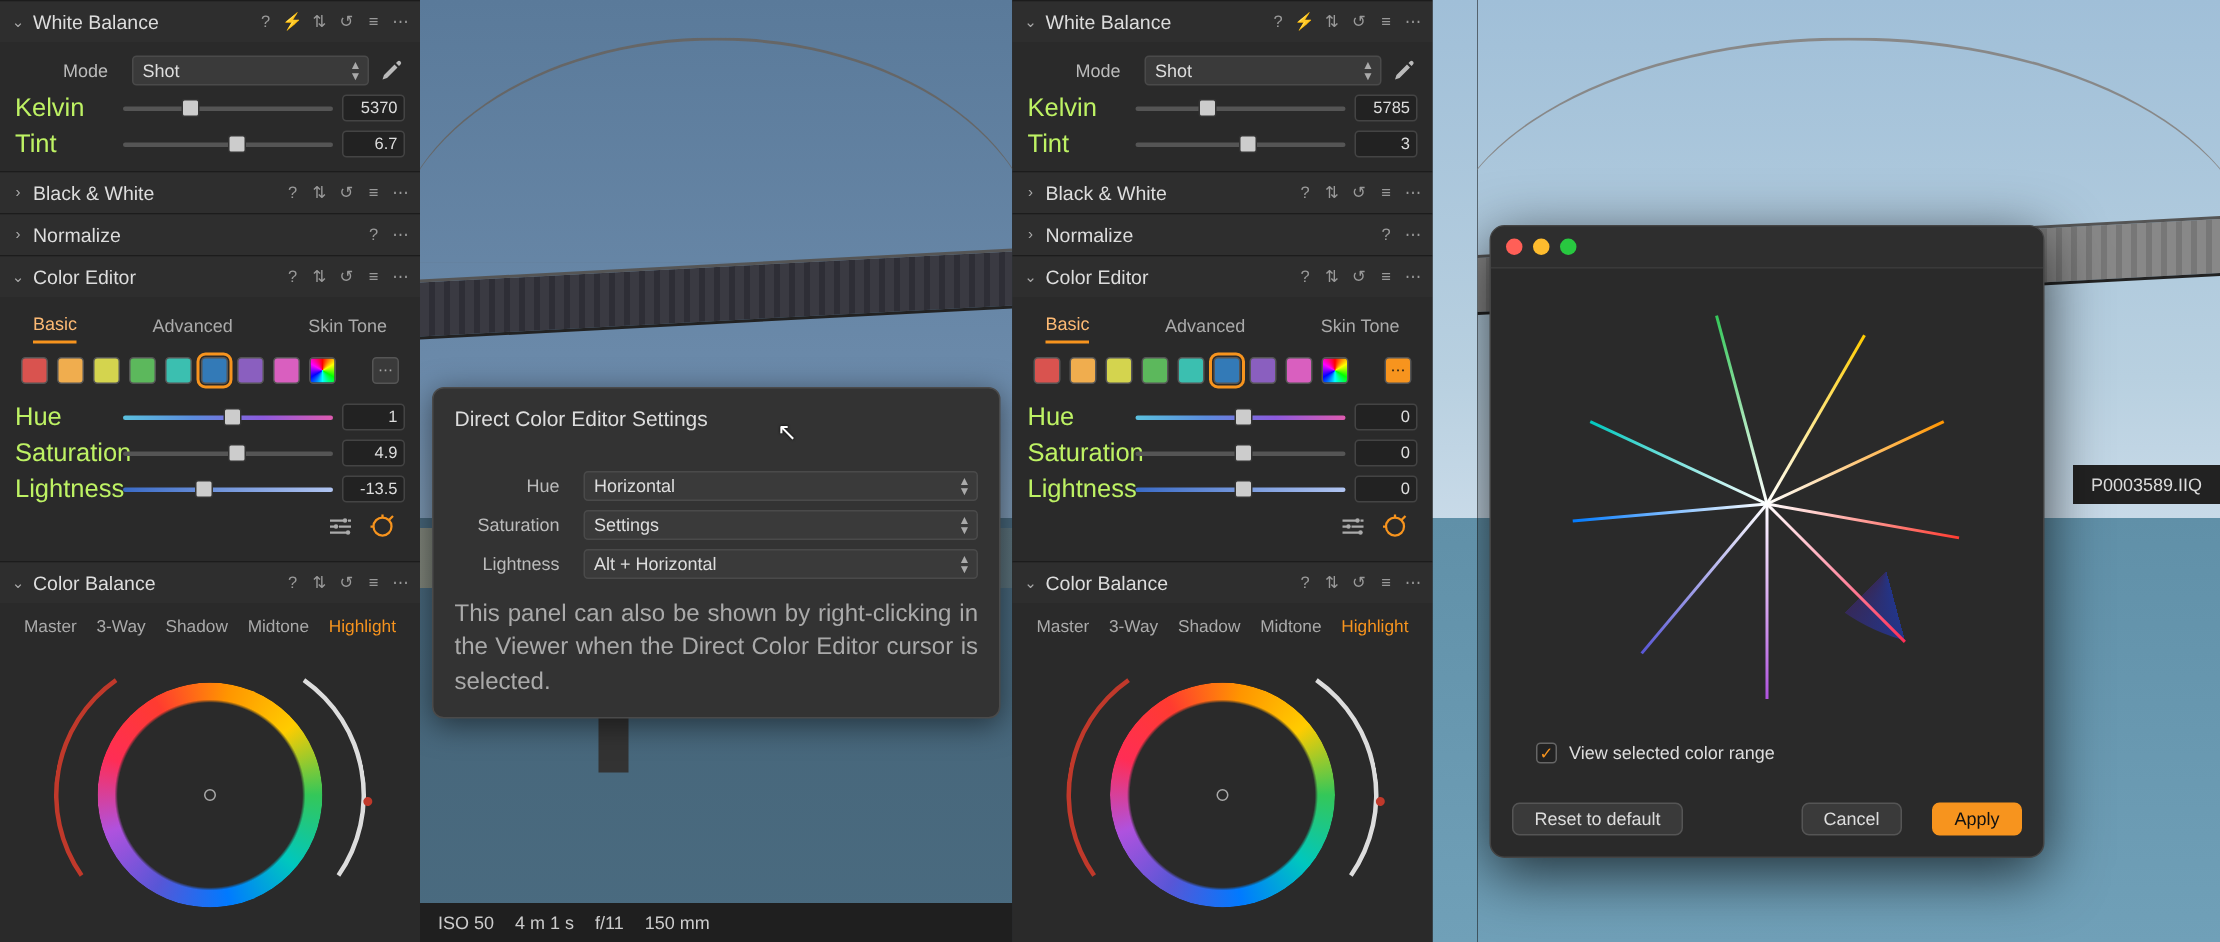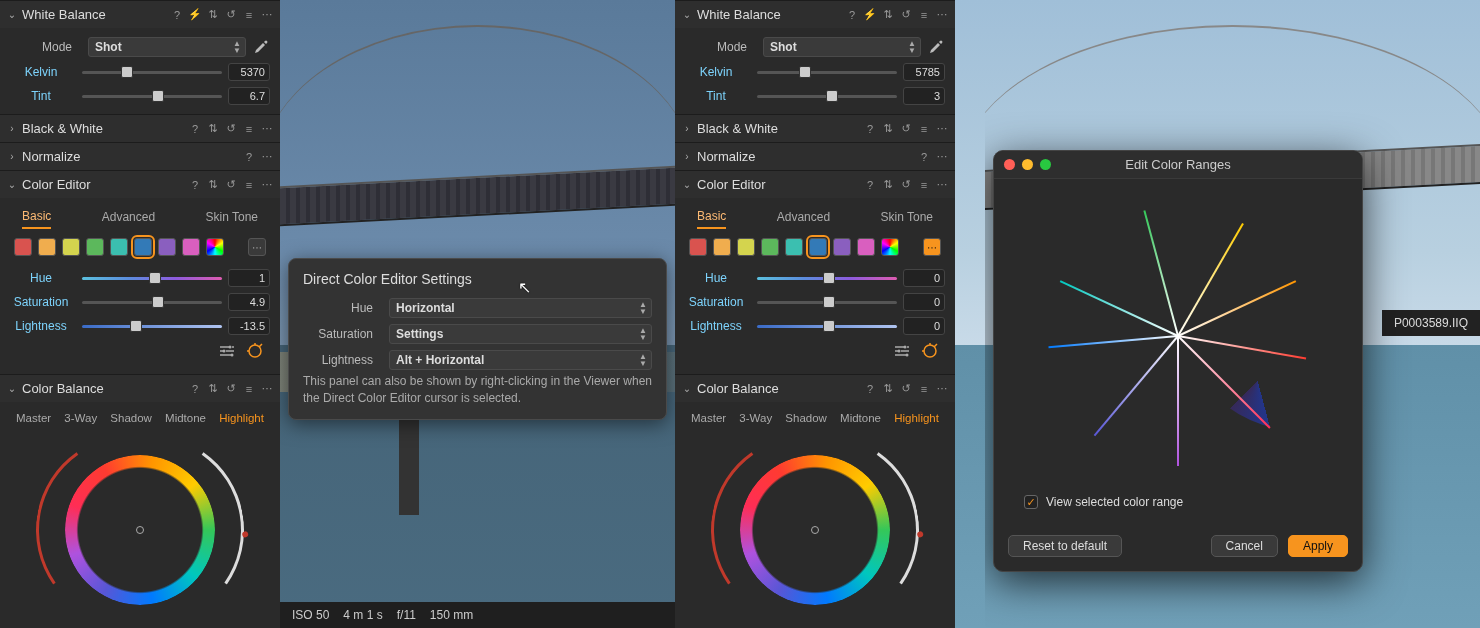--- a/index.html
+++ b/index.html
@@ -15,31 +15,31 @@
   .sec { border-top: 1px solid #1c1c1c; }
   .sec-head { display: flex; align-items: center; height: 27px; padding: 0 6px; background: #2e2e2e; cursor: pointer; }
   .sec-head .arrow { width: 12px; text-align: center; color: #aaa; font-size: 10px; }
   .sec-head .title { flex: 1; color: #ddd; font-size: 13px; padding-left: 4px; }
   .sec-head .icons { display: flex; gap: 4px; align-items: center; }
   .hicon { width: 14px; height: 14px; display: flex; align-items: center; justify-content: center; color: #999; cursor: pointer; font-size: 11px; }
 
   .sec-body { padding: 6px 10px; background: #2a2a2a; }
 
   .row { display: flex; align-items: center; height: 24px; }
-  .row .lbl { width: 72px; text-align: center; padding-right: 10px; color: #7dd3fc; font-size: 12px; }
+  .row .lbl { width: 72px; text-align: left; padding-right: 10px; color: #bef264; font-size: 17px; }
   .row .slider-wrap { flex: 1; position: relative; height: 14px; display: flex; align-items: center; }
   .track { position: absolute; left: 0; right: 0; height: 3px; background: #555; border-radius: 2px; }
   .track.hue { background: linear-gradient(90deg,#5bc0de,#5b8dde,#8d5bde,#de5bb0); }
   .track.light { background: linear-gradient(90deg,#3a6bc7,#b0c4f0); }
   .thumb { position: absolute; width: 12px; height: 12px; background: #ccc; border: 1px solid #333; border-radius: 2px; top: 1px; }
   .row .val { width: 42px; height: 18px; background: #222; border: 1px solid #444; border-radius: 3px; text-align: right; padding: 0 4px; color: #ddd; font-size: 11px; line-height: 16px; margin-left: 6px; }
 
   .select-row { display: flex; align-items: center; height: 26px; gap: 6px; justify-content: space-between; }
   .select-row .lbl { width: 72px; text-align: right; padding-right: 10px; color: #bbb; }
-  .select { flex: 1; height: 20px; background: #3a3a3a; border: 1px solid #4a4a4a; border-radius: 3px; display: flex; align-items: center; padding: 0 6px; color: #ddd; position: relative; cursor: pointer; font-weight: bold; }
+  .select { flex: 1; height: 20px; background: #3a3a3a; border: 1px solid #4a4a4a; border-radius: 3px; display: flex; align-items: center; padding: 0 6px; color: #ddd; position: relative; cursor: pointer; }
   .select .updown { position: absolute; right: 4px; color: #aaa; font-size: 8px; line-height: 7px; }
   .picker-icon { width: 18px; height: 18px; display: flex; align-items: center; justify-content: center; color: #bbb; }
 
   
   .tabs { display: flex; height: 26px; align-items: center; padding: 0 12px; gap: 0; justify-content: space-between; }
   .tab { color: #aaa; cursor: pointer; padding: 4px 0; font-size: 12px; }
   .tab.active { color: #fdba74; border-bottom: 2px solid #f7941e; }
 
   
   .swatches { display: flex; gap: 6px; padding: 8px 4px 10px; align-items: center; }
@@ -73,41 +73,41 @@
   .sky2 { background: linear-gradient(#a0bfd8 0%, #b8d0e0 40%, #c8dae8 55%, #6090a8 55%, #70a0b8 100%); }
   .bridge-deck { position:absolute; left:0; right:0; top:28%; height:40px; background: repeating-linear-gradient(90deg,#3a3a42 0 6px,#2e2e36 6px 10px); transform: skewY(-3deg); border-top:2px solid #555; border-bottom:2px solid #222; }
   .cable { position:absolute; left:-5%; right:-5%; top:4%; height:150px; border-top:2px solid #666; border-radius: 50% 50% 0 0 / 100% 100% 0 0; }
   .pier { position:absolute; bottom:18%; width:20px; background:#333; }
   .cityglow { position:absolute; left:0; right:0; top:56%; height:40px; background: linear-gradient(90deg, rgba(255,200,120,.3), rgba(255,200,120,.1)); }
   .viewer-info { position:absolute; bottom:0; left:0; right:0; height:26px; background:#1f1f1f; color:#ccc; display:flex; align-items:center; gap:14px; padding:0 12px; font-size:12px; }
   .filename-strip { position:absolute; top:310px; right:0; height:26px; background:#222; color:#ddd; padding:0 12px; display:flex; align-items:center; font-size:12px; }
 
   
   .popover { position:absolute; top:258px; left:8px; right:8px; background:#333; border:1px solid #4a4a4a; border-radius:8px; padding:12px 14px; box-shadow: 0 4px 20px rgba(0,0,0,.5); }
-  .popover h3 { color:#ddd; font-size:14px; font-weight:400; margin-bottom:8px; }
+  .popover h3 { color:#ddd; font-size:14px; font-weight:400; margin-bottom:24px; }
   .popover .select-row .lbl { width:80px; }
-  .popover .hint { color:#aaa; font-size:12px; text-align:justify; line-height:1.4; }
+  .popover .hint { color:#aaa; font-size:16px; margin-top:10px; text-align:justify; line-height:1.4; }
   .cursor-arrow { position:absolute; top:278px; left:238px; color:#fff; font-size:16px; pointer-events:none; text-shadow:0 0 2px #000; }
 
   
   .modal { position:absolute; top:150px; left:8px; width:370px; background:#2a2a2a; border:1px solid #444; border-radius:10px; box-shadow: 0 10px 40px rgba(0,0,0,.7); overflow:hidden; }
   .modal-titlebar { height:28px; display:flex; align-items:center; position:relative; background:#2e2e2e; border-bottom:1px solid #3a3a3a; }
   .traffic { display:flex; gap:7px; padding-left:10px; }
   .tl { width:11px; height:11px; border-radius:50%; }
   .tl.r { background:#ff5f57; } .tl.y { background:#febc2e; } .tl.g { background:#28c840; }
   .modal-title { position:absolute; left:0; right:0; text-align:center; color:#ccc; font-size:13px; }
   .modal-body { padding: 16px 18px 12px; }
   .big-wheel { width:280px; height:280px; margin: 0 auto 14px; position:relative; }
   .big-wheel .ring { position:absolute; inset:0; border-radius:50%; background: conic-gradient(from -30deg, #ff3b30,#ff9500,#ffcc00,#4cd964,#34c759,#00c7be,#5ac8fa,#007aff,#5856d6,#af52de,#ff2d55,#ff3b30); -webkit-mask: radial-gradient(circle, transparent 92%, black 93%); mask: radial-gradient(circle, transparent 92%, black 93%); }
   .big-wheel .spoke { position:absolute; left:50%; top:50%; width:130px; height:2px; transform-origin: 0 50%; }
   .fill-blue { position:absolute; left:50%; top:50%; width:130px; height:130px; background: conic-gradient(from 180deg, rgba(30,60,200,.6), rgba(80,40,200,.3) 60deg, transparent 60deg); transform-origin:0 0; transform: rotate(-15deg); border-bottom-left-radius:140px;}
   .modal .row .lbl { width:90px; }
   .checkbox-row { display:flex; align-items:center; gap:8px; padding:6px 0 4px 12px; color:#ddd; }
   .checkbox { width:14px; height:14px; border:1px solid #666; border-radius:3px; background:#222; display:flex; align-items:center; justify-content:center; color:#f7941e; font-size:11px; }
-  .modal-footer { display:flex; gap:10px; padding:10px 14px 14px; }
+  .modal-footer { display:flex; gap:20px; padding:10px 14px 14px; }
   .btn { height:22px; border-radius:5px; border:1px solid #555; background:#3a3a3a; color:#ddd; padding:0 14px; cursor:pointer; font-size:12px; display:flex; align-items:center; }
   .btn.primary { background:#f7941e; color:#111; border-color:#f7941e; }
   .spacer { flex:1; }
 
   svg { display:block; }
 </style>
 </head>
 <body>
 
 <div class="col panel-col">
@@ -524,21 +524,20 @@
       <span>P0003589.IIQ</span>
     </div>
 
   <div class="modal">
     <div class="modal-titlebar">
       <div class="traffic">
         <div class="tl r"></div>
         <div class="tl y"></div>
         <div class="tl g"></div>
       </div>
-      <div class="modal-title">Edit Color Ranges</div>
     </div>
     <div class="modal-body">
       <div class="big-wheel">
         <div class="ring"></div>
         <div class="fill-blue"></div>
         <div class="spoke" style="transform:rotate(-60deg);background:linear-gradient(90deg,#fff,#ffcc00);"></div>
         <div class="spoke" style="transform:rotate(-25deg);background:linear-gradient(90deg,#fff,#ff9500);"></div>
         <div class="spoke" style="transform:rotate(10deg);background:linear-gradient(90deg,#fff,#ff3b30);"></div>
         <div class="spoke" style="transform:rotate(45deg);background:linear-gradient(90deg,#fff,#ff2d55);"></div>
         <div class="spoke" style="transform:rotate(90deg);background:linear-gradient(90deg,#fff,#af52de);"></div>

